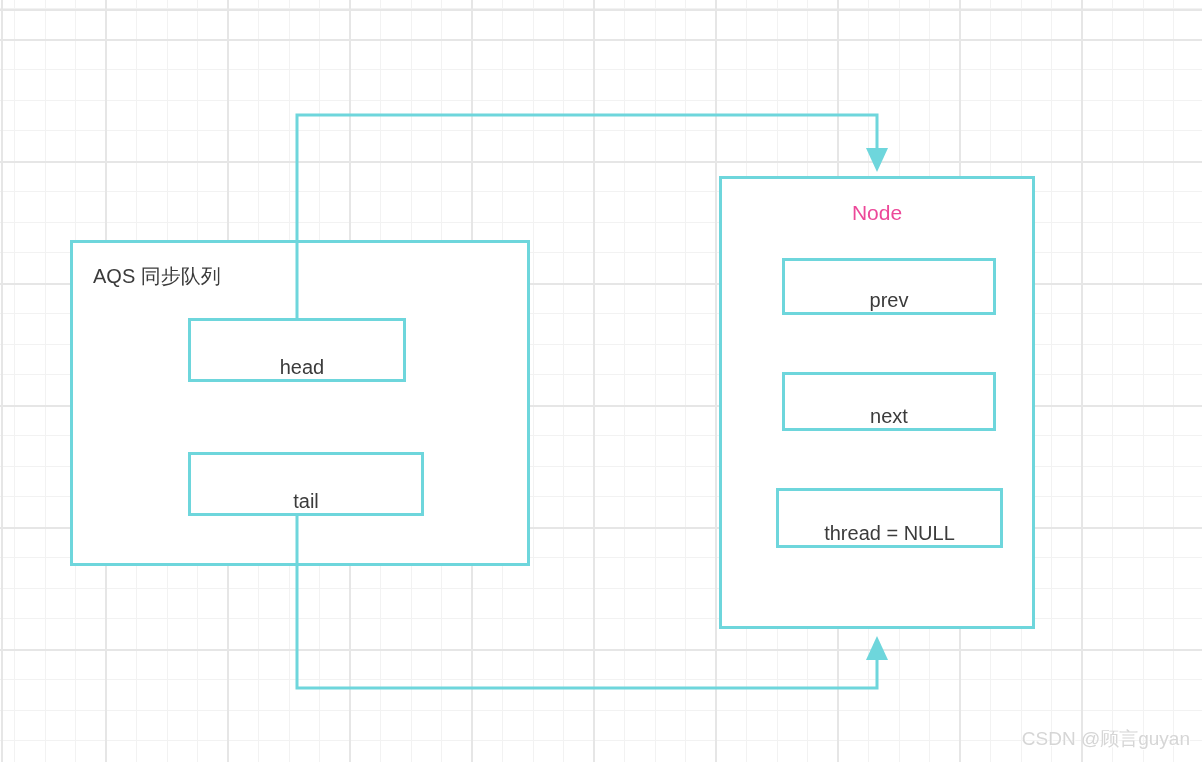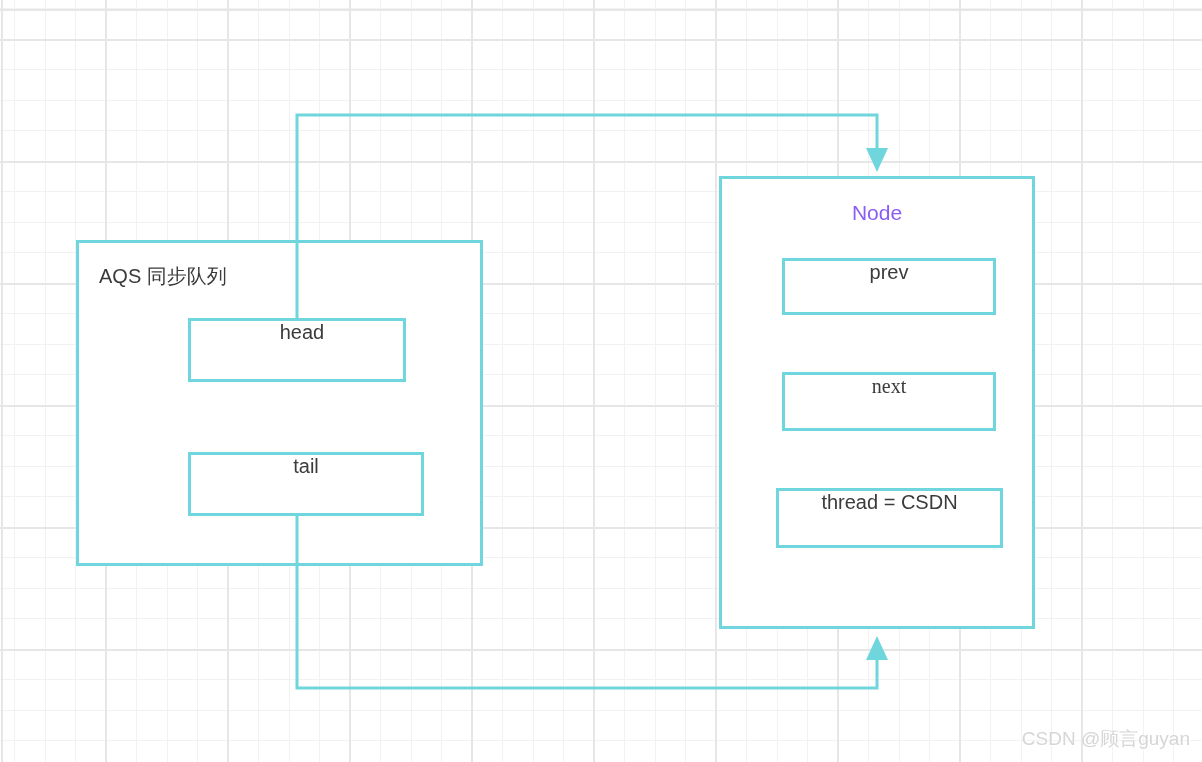--- a/index.html
+++ b/index.html
@@ -24,29 +24,29 @@
   }
   .shape {
     position: absolute;
     box-sizing: border-box;
     border: 3px solid #6ed6dc;
     background: #ffffff;
     color: #3b3b3b;
   }
   .field {
     display: flex;
-    align-items: flex-start;
+    align-items: flex-end;
     justify-content: center;
     font-size: 20px;
     z-index: 2;
   }
   .aqs-box {
-    left: 76px;
+    left: 70px;
     top: 240px;
-    width: 407px;
+    width: 460px;
     height: 326px;
     z-index: 1;
   }
   .aqs-title {
     position: absolute;
     left: 20px;
     top: 20px;
     font-size: 20px;
     color: #3b3b3b;
     white-space: nowrap;
@@ -58,26 +58,26 @@
     height: 453px;
     z-index: 1;
   }
   .node-title {
     position: absolute;
     left: 0;
     right: 0;
     top: 22px;
     text-align: center;
     font-size: 21px;
-    color: #8b5cf6;
+    color: #ec4899;
   }
   .head-field  { left: 188px; top: 318px; width: 218px; height: 64px; padding-left: 10px; }
   .tail-field  { left: 188px; top: 452px; width: 236px; height: 64px; }
   .prev-field  { left: 782px; top: 258px; width: 214px; height: 57px; }
-  .next-field  { left: 782px; top: 372px; width: 214px; height: 59px; font-family: Liberation Serif, serif; }
+  .next-field  { left: 782px; top: 372px; width: 214px; height: 59px; }
   .thread-field{ left: 776px; top: 488px; width: 227px; height: 60px; }
   .connector-layer {
     position: absolute;
     left: 0;
     top: 0;
     width: 1202px;
     height: 762px;
     z-index: 3;
     pointer-events: none;
   }
@@ -116,21 +116,21 @@
 
   <div class="shape field prev-field">
     <span>prev</span>
   </div>
 
   <div class="shape field next-field">
     <span>next</span>
   </div>
 
   <div class="shape field thread-field">
-    <span>thread = CSDN</span>
+    <span>thread = NULL</span>
   </div>
 
   <svg class="connector-layer" viewBox="0 0 1202 762" xmlns="http://www.w3.org/2000/svg">
     <path d="M297 318 L297 115 L877 115 L877 149" fill="none" stroke-width="3" stroke="#6ed6dc"></path>
     <polygon points="866,148 888,148 877,172" fill="#6ed6dc"></polygon>
     <path d="M297 516 L297 688 L877 688 L877 659" fill="none" stroke-width="3" stroke="#6ed6dc"></path>
     <polygon points="866,660 888,660 877,636" fill="#6ed6dc"></polygon>
   </svg>
 
   <div class="watermark">CSDN @顾言guyan</div>

